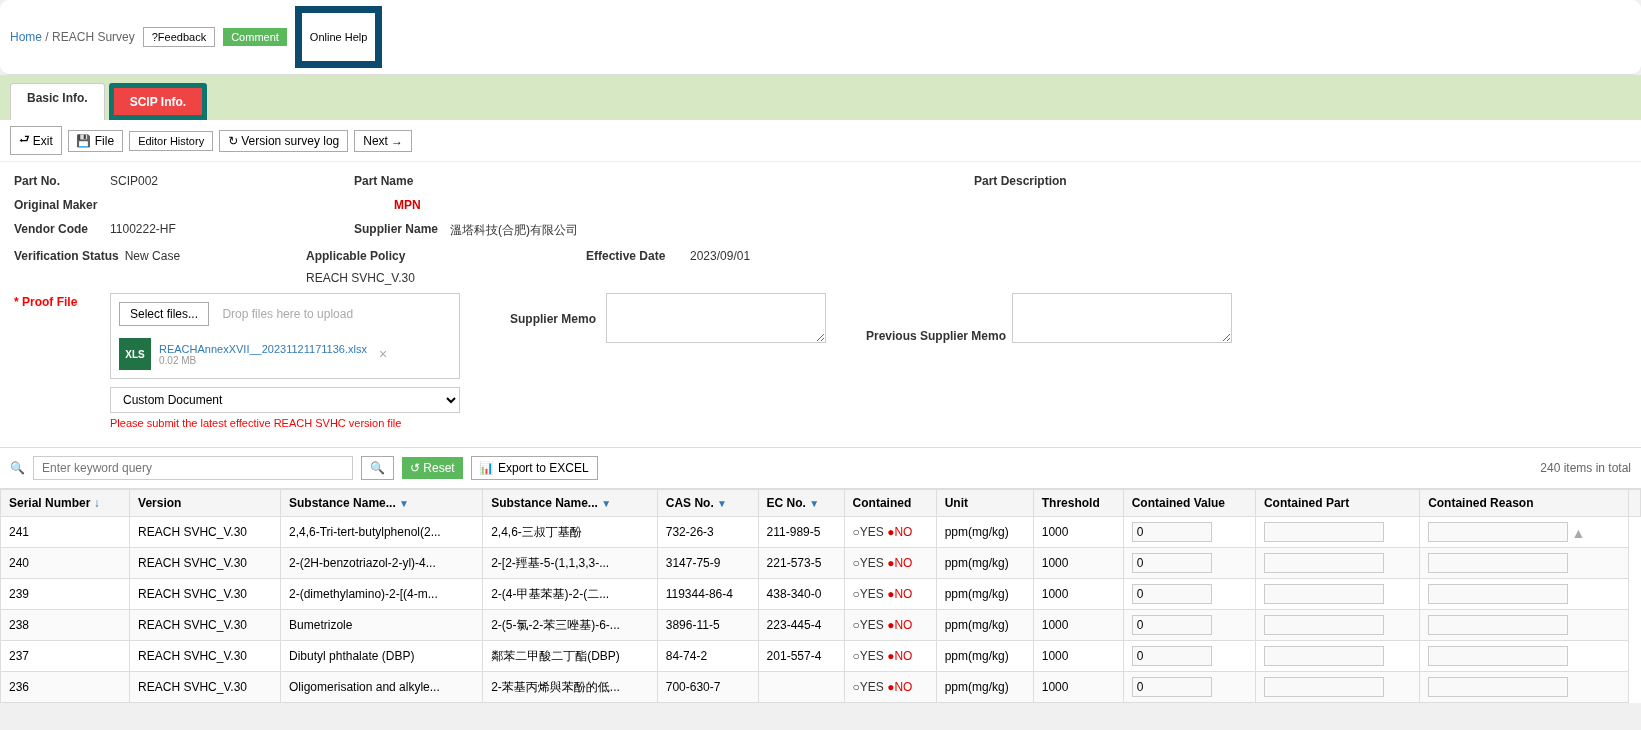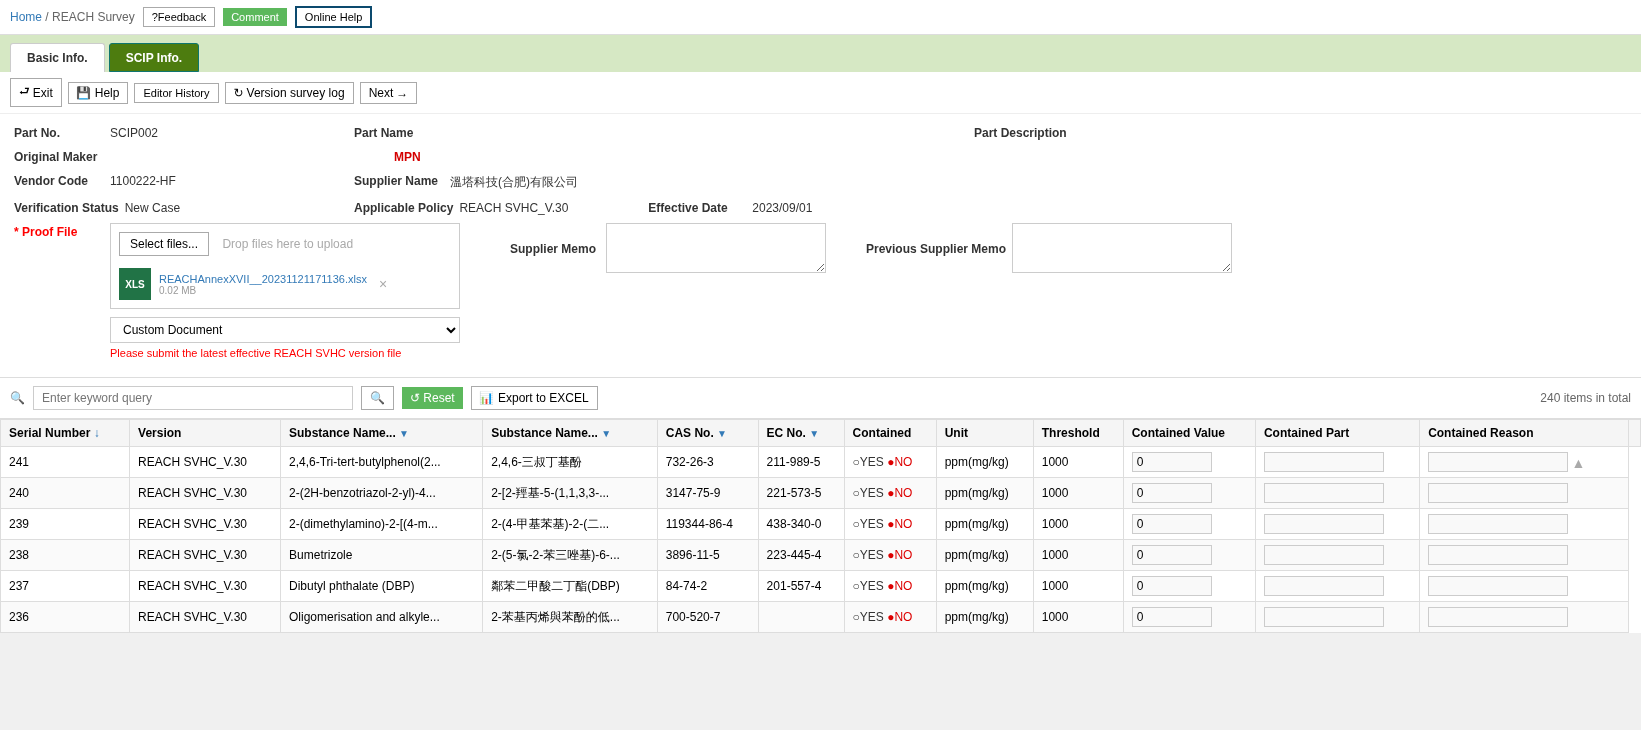--- a/index.html
+++ b/index.html
@@ -1,30 +1,30 @@
 <!DOCTYPE html>
 <html><head>
   <meta charset="utf-8">
   <style>
     * { box-sizing: border-box; margin: 0; padding: 0; font-family: Arial, sans-serif; font-size: 12px; }
     body { background: #f0f0f0; }
     
     
-    .top-bar { background: #fff; padding: 6px 10px; display: flex; align-items: center; gap: 8px; border-bottom: 1px solid #ddd; }
+    .top-bar { background: #fff; padding: 6px 10px; display: flex; align-items: center; gap: 8px; border-bottom: 1px solid #ddd; border-radius: 9px; }
     .breadcrumb { color: #666; }
     .breadcrumb a { color: #337ab7; text-decoration: none; }
     .btn-feedback { background: #fff; border: 1px solid #aaa; padding: 3px 8px; cursor: pointer; font-size: 11px; }
     .btn-comment { background: #5cb85c; color: #fff; border: none; padding: 3px 8px; cursor: pointer; font-size: 11px; }
-    .btn-online-help { background: #fff; border: 2px solid #0c4a6e; padding: 3px 8px; cursor: pointer; font-size: 11px; }
+    .btn-online-help { background: #fff; border: 7px solid #0c4a6e; padding: 18px 8px; cursor: pointer; font-size: 11px; }
 
     
     .tab-bar { background: #d6e8c4; padding: 8px 0 0 10px; display: flex; gap: 4px; }
     .tab { padding: 6px 16px; cursor: pointer; border-radius: 3px 3px 0 0; font-size: 13px; font-weight: bold; }
     .tab-active { background: #fff; color: #333; border: 1px solid #ccc; border-bottom: none; }
-    .tab-inactive { background: #4d7c0f; color: #fff; border: 1px solid #0f766e; }
+    .tab-inactive { background: #ef4444; color: #fff; border: 5px solid #0f766e; }
 
     
     .main { background: #fff; padding: 0; }
     
     
     .toolbar { padding: 6px 10px; display: flex; align-items: center; gap: 6px; border-bottom: 1px solid #eee; }
     .toolbar-btn { background: #fff; border: 1px solid #aaa; padding: 3px 8px; cursor: pointer; font-size: 11px; display: flex; align-items: center; gap: 3px; }
 
     
     .form-area { padding: 10px 14px; border-bottom: 1px solid #ddd; }
@@ -102,21 +102,21 @@
 
 <div class="main">
 
   <div class="toolbar">
     <button class="toolbar-btn">
       <span>⮐</span>
       <span>Exit</span>
     </button>
     <button class="toolbar-btn">
       <span>💾</span>
-      <span>Help</span>
+      <span>File</span>
     </button>
     <button class="toolbar-btn">Editor History</button>
     <button class="toolbar-btn">
       <span>↻</span>
       <span>Version survey log</span>
     </button>
     <button class="toolbar-btn">
       <span>Next</span>
       <span>→</span>
     </button>
@@ -159,21 +159,21 @@
         <span class="form-label">Supplier Name</span>
         <span class="form-value">溫塔科技(合肥)有限公司</span>
       </div>
     </div>
 
     <div class="form-row">
       <div class="form-field">
         <span class="form-label">Verification Status</span>
         <span class="form-value">New Case</span>
       </div>
-      <div class="form-field" style="margin-left:120px;">
+      <div class="form-field" style="margin-left:72px;flex-direction:column;">
         <span class="form-label">Applicable Policy</span>
         <span class="form-value">REACH SVHC_V.30</span>
       </div>
       <div class="form-field effective-date-field" style="margin-left:60px;">
         <span class="form-label">Effective Date</span>
         <span class="form-value">2023/09/01</span>
       </div>
     </div>
 
     <div class="form-row" style="align-items: flex-start;">
@@ -197,21 +197,21 @@
           </div>
           <div class="warning-text">Please submit the latest effective REACH SVHC version file</div>
         </div>
       </div>
 
       <div class="form-field" style="align-items: center; margin-left: 30px;">
         <span class="form-label">Supplier Memo</span>
         <textarea class="supplier-textarea" style=""></textarea>
       </div>
 
-      <div class="form-field" style="align-items: center; margin-left: 20px;">
+      <div class="form-field" style="align-items: flex-end; margin-left: 20px;">
         <span class="form-label">Previous Supplier Memo</span>
         <textarea class="supplier-textarea" style=""></textarea>
       </div>
     </div>
 
 
   </div>
 
   <div class="search-bar">
     <span style="color:#aaa;">🔍</span>
@@ -360,21 +360,21 @@
     <td>
       <input class="contained-reason" type="text" value="" style="">
       
     </td>
   </tr>
           <tr class="row-odd">
     <td>236</td>
     <td>REACH SVHC_V.30</td>
     <td>Oligomerisation and alkyle...</td>
     <td>2-苯基丙烯與苯酚的低...</td>
-    <td>700-520-7</td>
+    <td>700-630-7</td>
     <td></td>
     <td><span style="color:#333;">○YES </span><span style="color:#d00;">●NO</span></td>
     <td>ppm(mg/kg)</td>
     <td>1000</td>
     <td><input class="contained-input" type="text" value="0" style=""></td>
     <td><input class="contained-text" type="text" value="" style=""></td>
     <td>
       <input class="contained-reason" type="text" value="" style="">
       
     </td>

